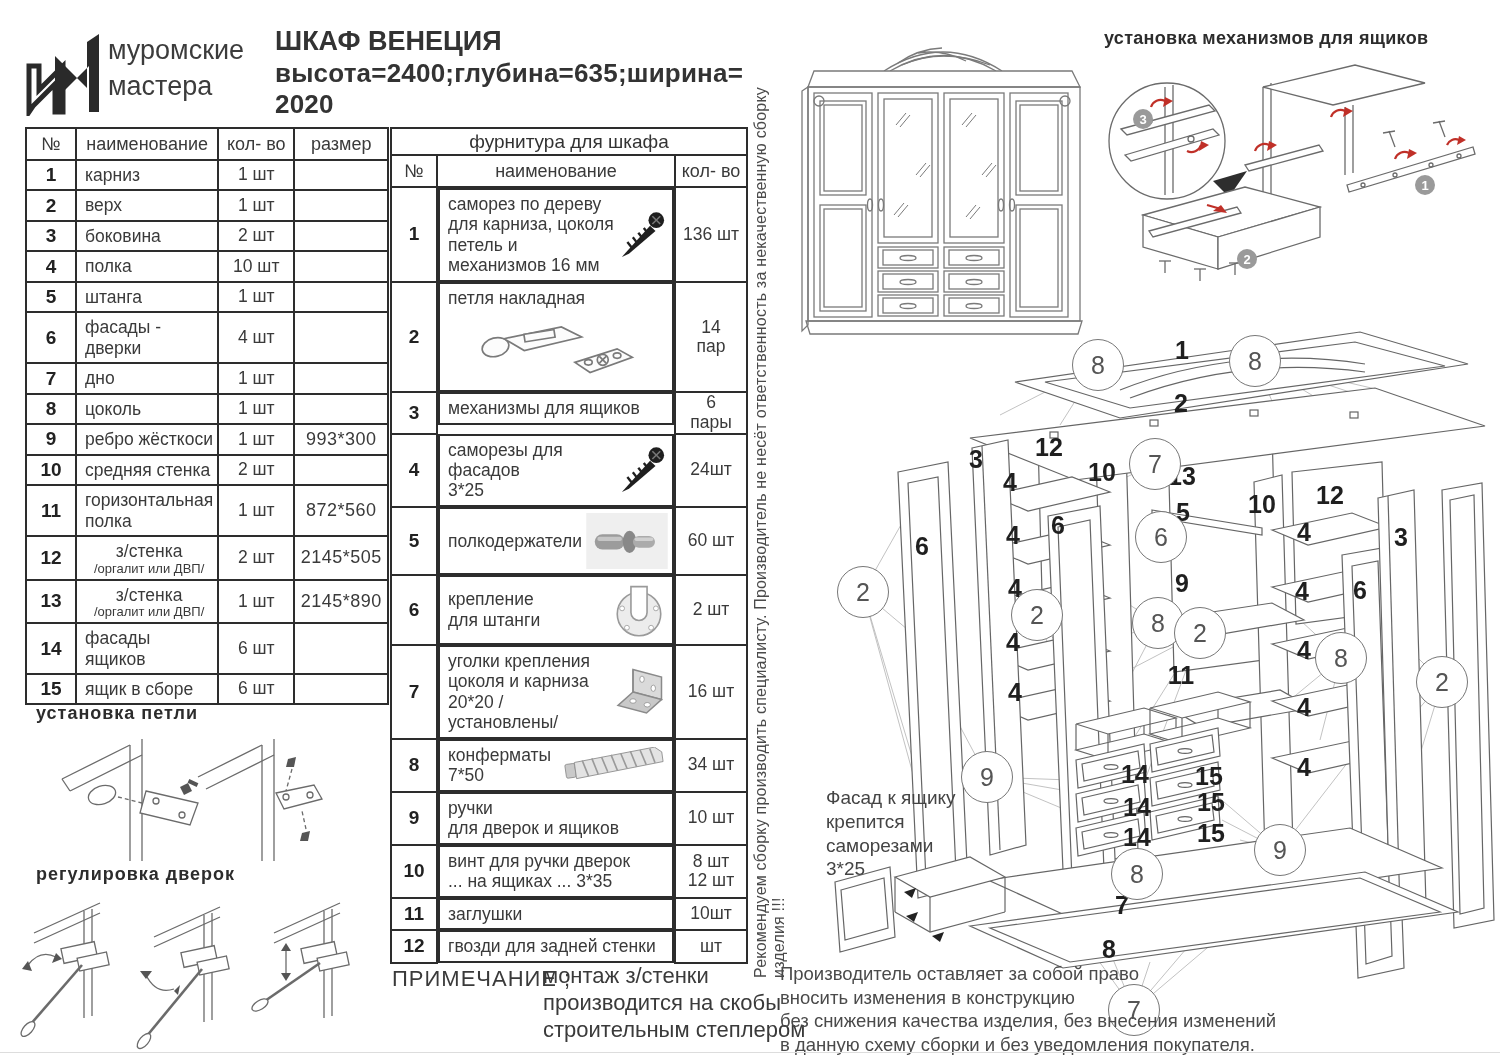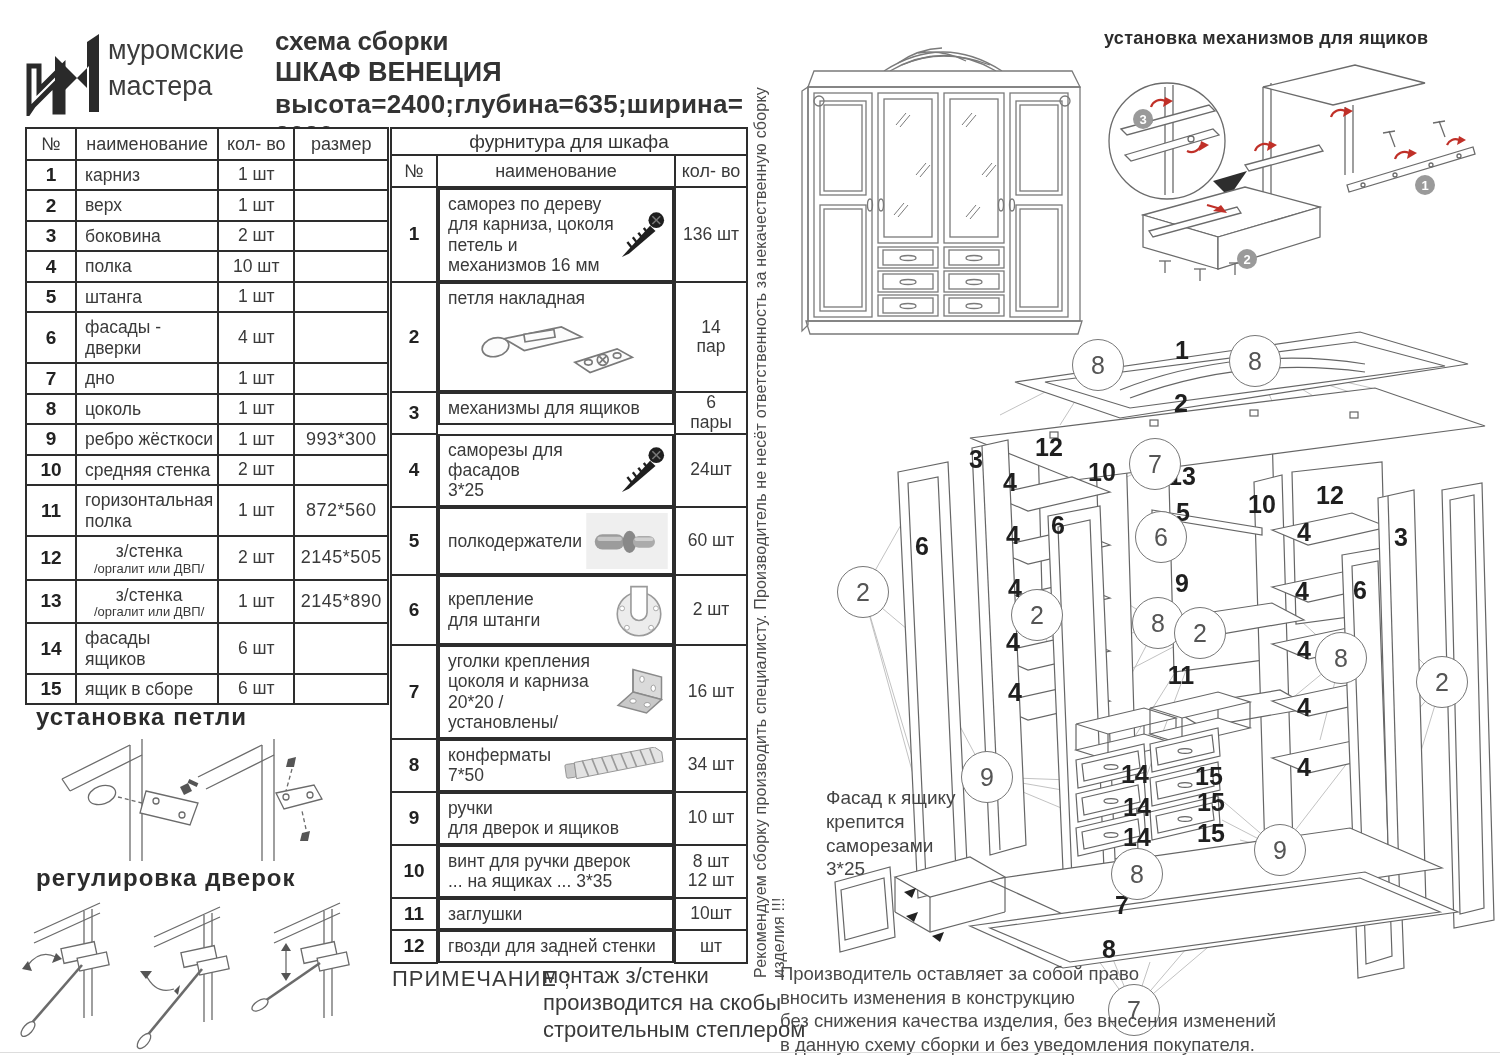--- a/index.html
+++ b/index.html
@@ -36,21 +36,21 @@
   .hw-section .c-name.below { display:block; text-align:left; }
   .hw-icon { flex:none; }
   .icon-screw-icon { width:50px; height:50px; }
   .icon-hinge-icon { width:170px; height:76px; display:block; margin:2px auto 0; }
   .icon-shelf-pin-icon { width:82px; height:56px; }
   .icon-rod-bracket-icon { width:58px; height:58px; }
   .icon-angle-bracket-icon { width:64px; height:54px; }
   .icon-confirmat-icon { width:106px; height:36px; }
 
   
-  .sec-heading { font-size:24px; font-weight:700; color:#2c2c2c; letter-spacing:1px; }
+  .sec-heading { font-size:18px; font-weight:700; color:#2c2c2c; letter-spacing:1px; }
   #hinge-head { left:36px; top:703px; }
   #adjust-head{ left:36px; top:864px; }
   #mech-head  { left:1104px; top:28px; font-size:18px; letter-spacing:0.3px; }
 
   
   .note-label { left:392px; top:966px; font-size:22px; color:#3a3a3a; letter-spacing:1px; }
   .note-text  { left:543px; top:963px; font-size:22px; line-height:1.22; white-space:pre-line; color:#3a3a3a; }
   .facade-note { left:826px; top:786px; font-size:19px; line-height:1.25; white-space:pre-line; color:#444; }
   .mfr-note { left:780px; top:962px; font-size:18.5px; line-height:1.28; white-space:pre-line; color:#4a4a4a; }
   .vertical-warning {
@@ -151,21 +151,20 @@
 
 <svg class="abs" style="left:25px;top:32px" width="82" height="84" viewBox="0 0 82 84">
   <path d="M4 80 L4 34 L14 34 L14 58 L38 34 L38 80 L30 80 L30 52 L8 74 Z" fill="none" stroke="#2a2a2a" stroke-width="5"></path>
   <path d="M30 80 L30 24 L62 56 L62 10 L74 2 L74 80 L64 80 L64 34 L40 58 L40 80 Z" fill="#2a2a2a"></path>
 </svg>
 <div class="abs brand-text">
   <div>муромские</div>
   <div>мастера</div>
 </div>
 <div class="abs title-block">
-  <div class="l1">схема сборки</div>
   <div class="l2">
     <span>ШКАФ  ВЕНЕЦИЯ</span>
   </div>
   <div class="l3">высота=2400;глубина=635;ширина= 2020</div>
 </div>
 
 <section class="abs parts-section">
   <table class="sheet-table">
     <colgroup>
         <col style="width:50px">

